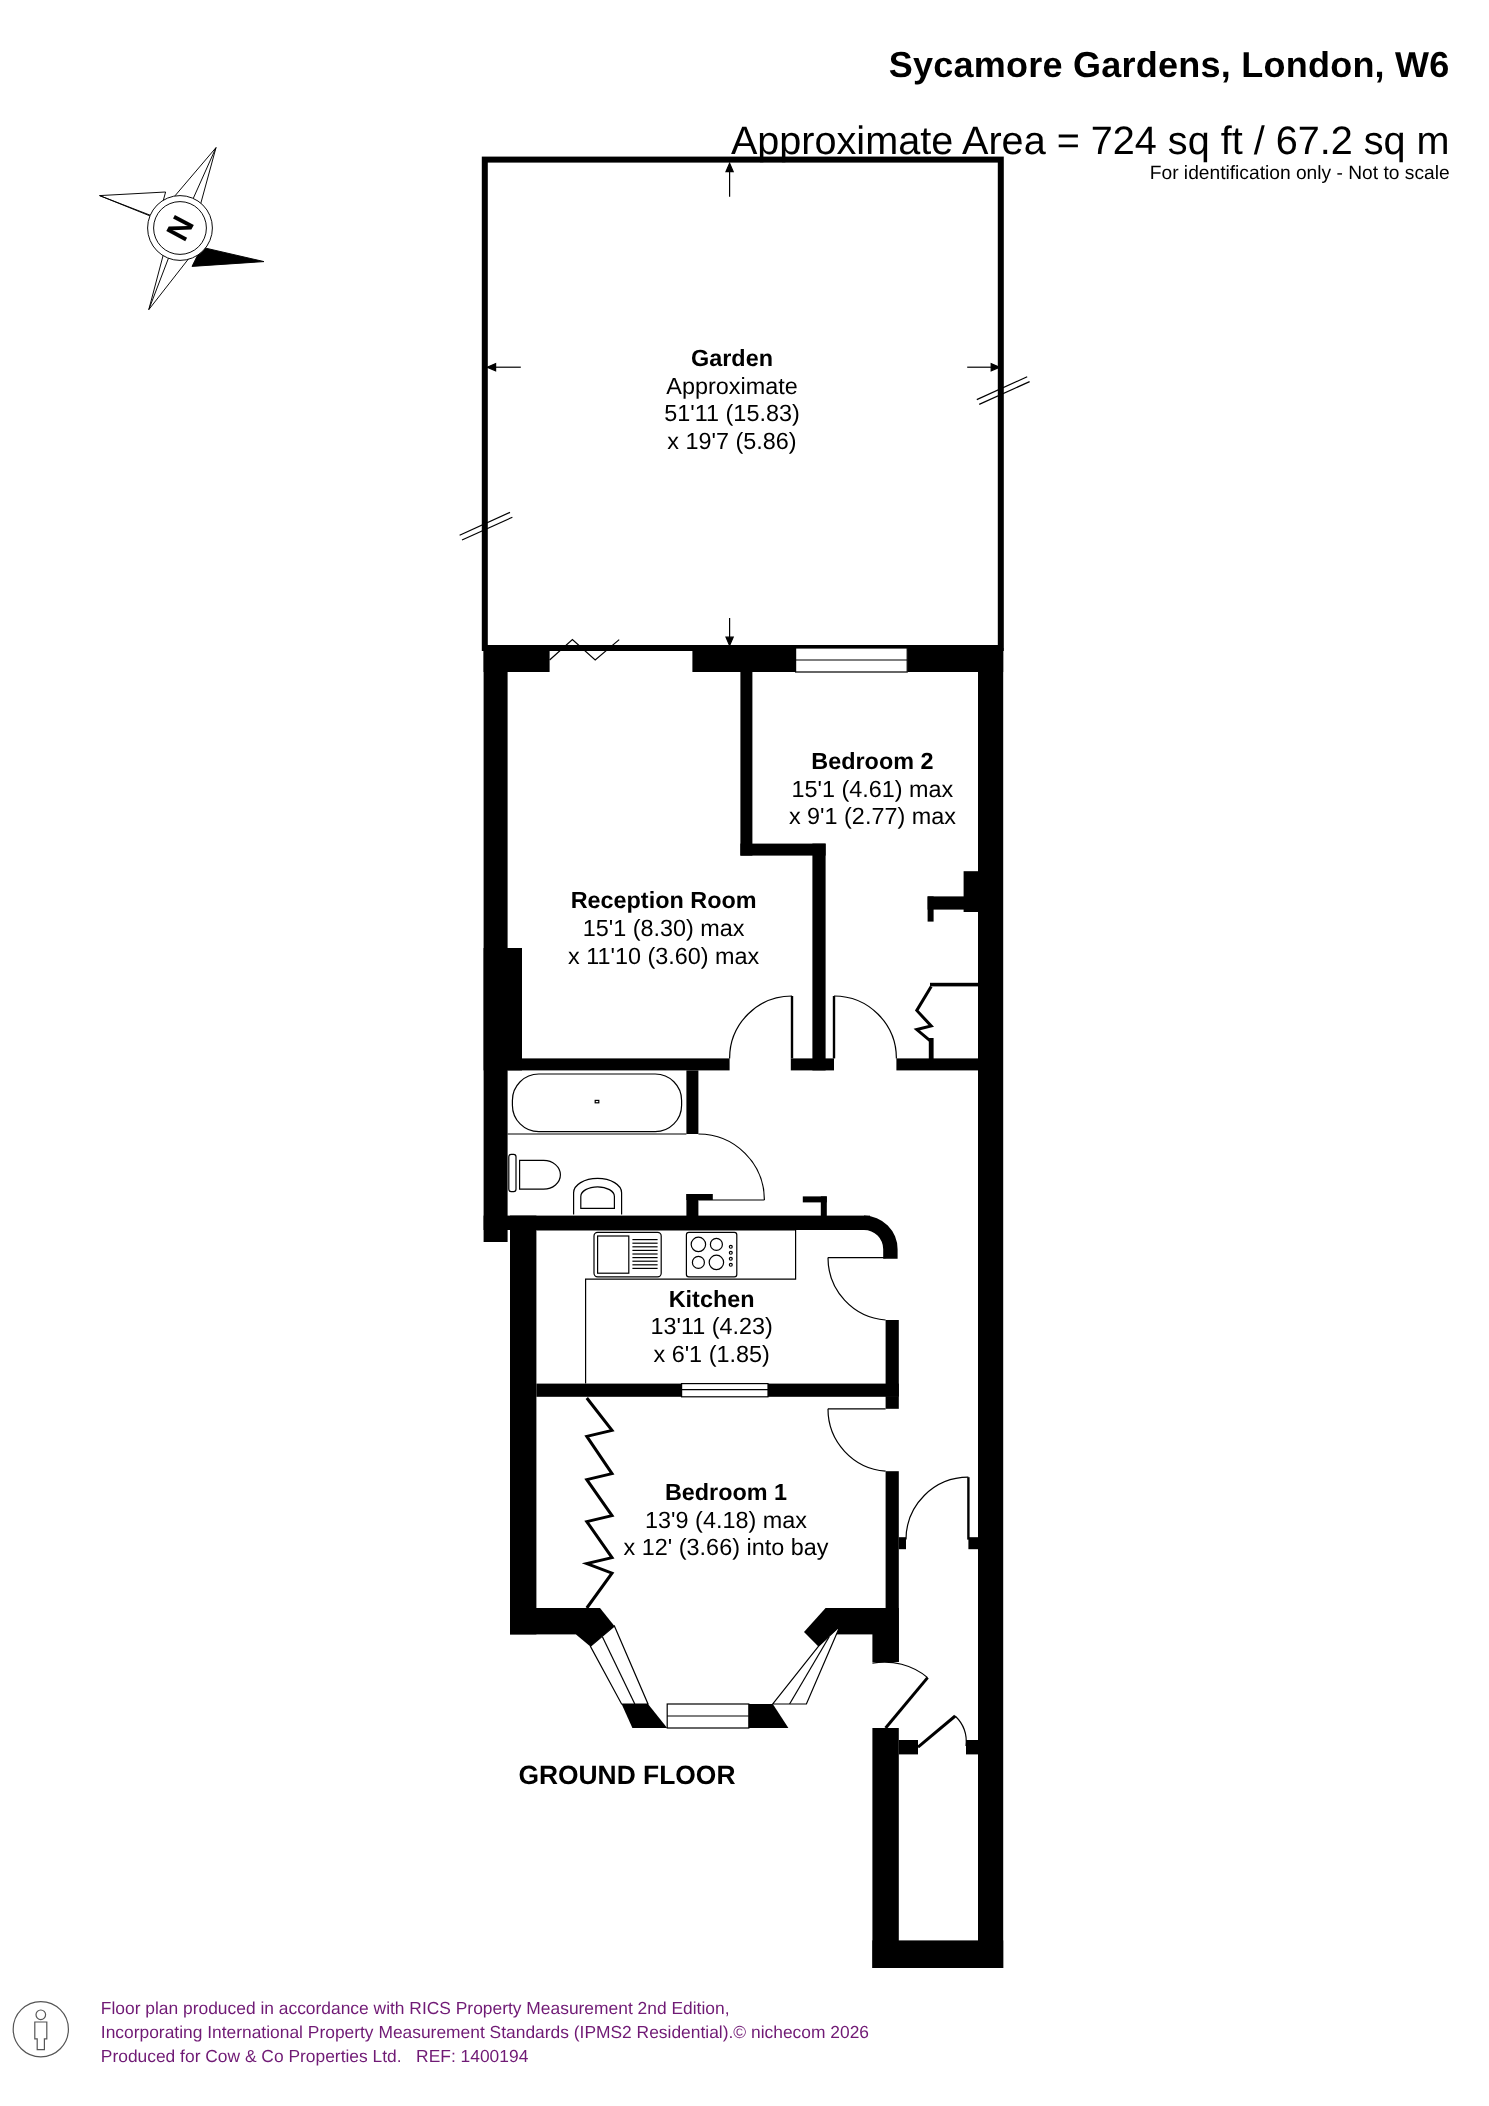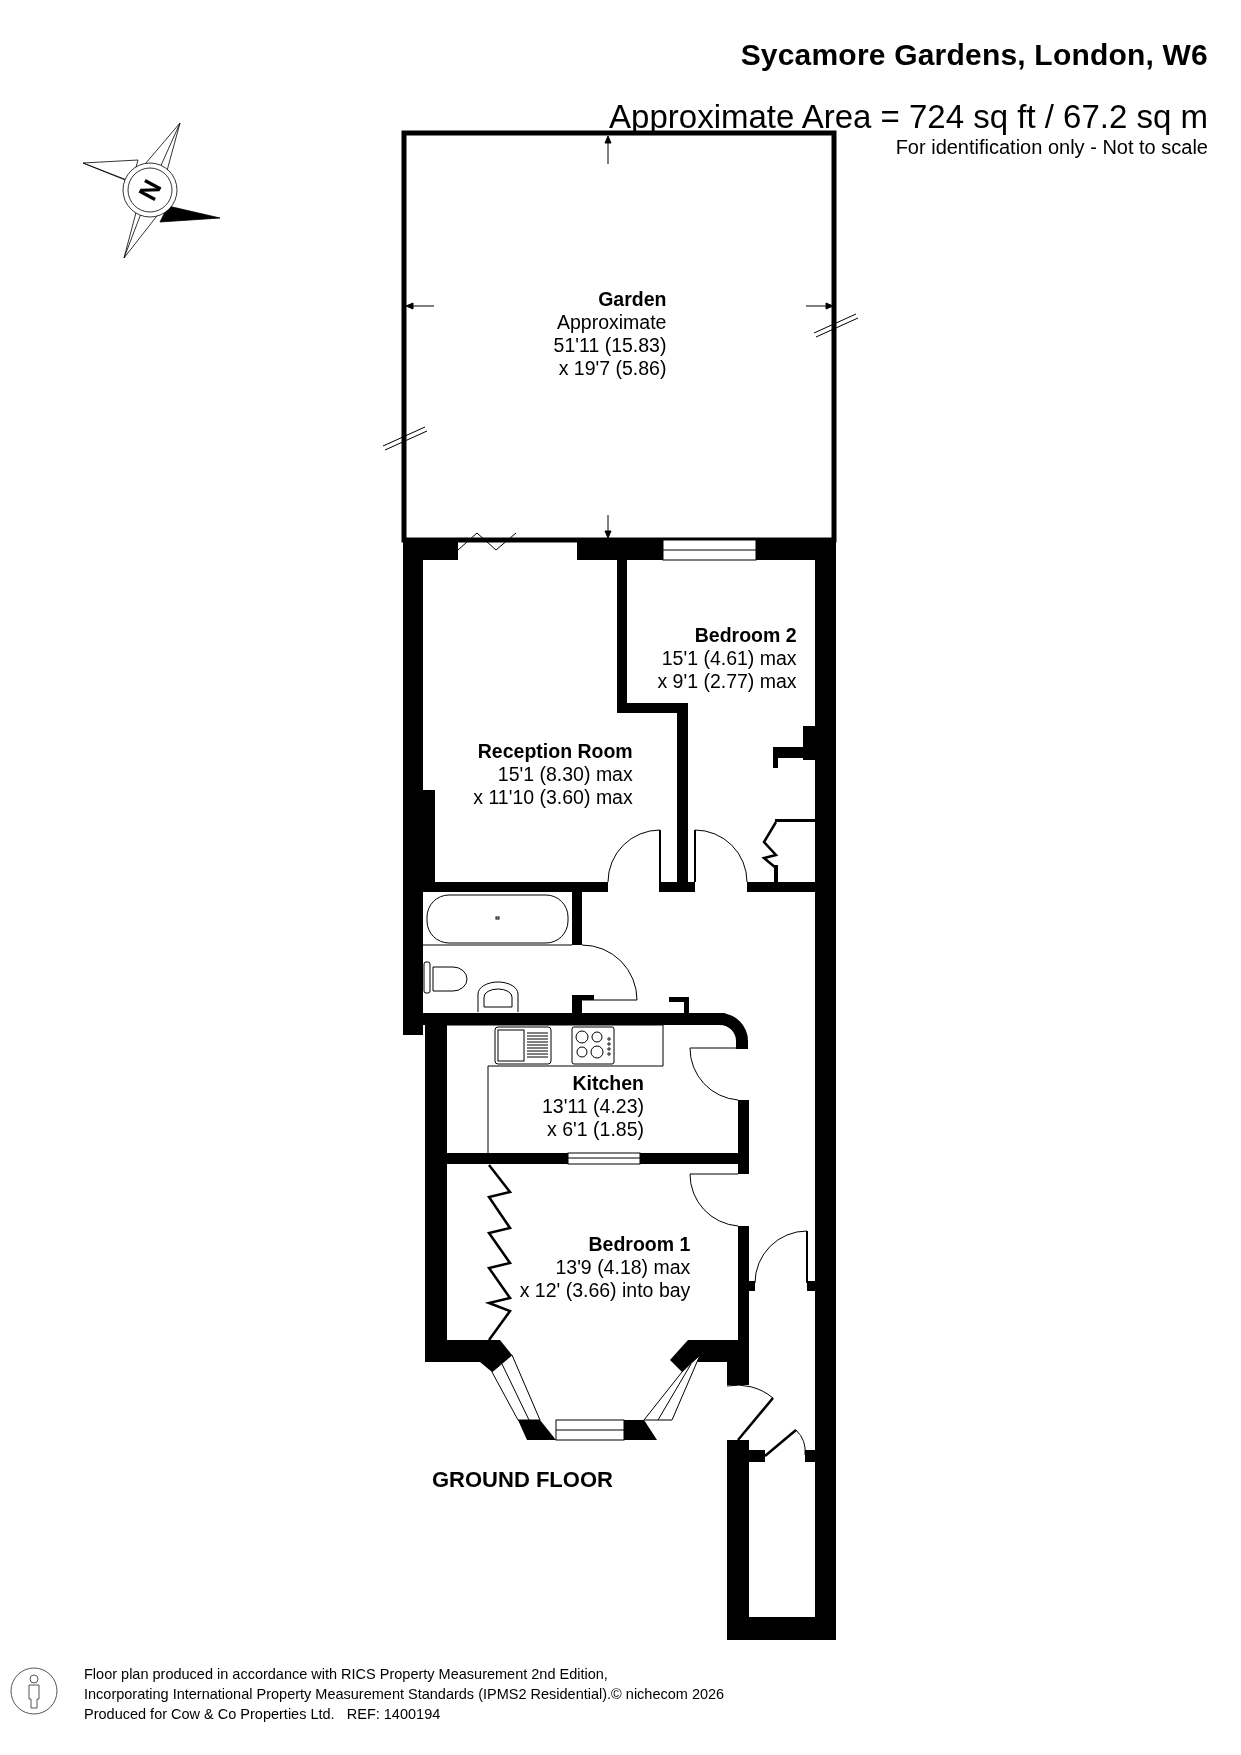--- a/index.html
+++ b/index.html
@@ -1,26 +1,26 @@
 <!DOCTYPE html>
 <html><head>
 <meta charset="utf-8">
 <style>
   html, body { margin: 0; padding: 0; background: #ffffff; }
   body { width: 1241px; height: 1755px; position: relative; overflow: hidden; font-family: "Liberation Sans", sans-serif; color: #000; }
   .abs { position: absolute; }
   .title { right: 33px; top: 38px; font-size: 30px; font-weight: bold; letter-spacing: 0.2px; white-space: nowrap; }
   .area { right: 33px; top: 98px; font-size: 33px; white-space: nowrap; }
-  .disclaimer { right: 33px; top: 136px; font-size: 20px; white-space: nowrap; }
+  .disclaimer { right: 33px; top: 136px; font-size: 16px; white-space: nowrap; }
   svg.plan { position: absolute; left: 0; top: 0; }
-  .room-label { position: absolute; text-align: right; transform: translateX(-50%); white-space: nowrap; font-size: 19.5px; line-height: 23px; }
+  .room-label { position: absolute; text-align: center; transform: translateX(-50%); white-space: nowrap; font-size: 19.5px; line-height: 23px; }
   .room-label .name { font-weight: bold; display: block; }
   .room-label .dim { display: block; }
   .floor-label { left: 432px; top: 1467px; font-size: 22px; font-weight: bold; white-space: nowrap; text-align: center; }
-  .footer { left: 84px; top: 1664px; font-size: 14.5px; line-height: 20px; color: #000000; white-space: nowrap; }
+  .footer { left: 84px; top: 1664px; font-size: 14.5px; line-height: 20px; color: #701a75; white-space: nowrap; }
   .footer .line { display: block; }
   .footer .copy { }
 </style>
 </head>
 <body>
 
 <div class="abs title">Sycamore Gardens, London, W6</div>
 <div class="abs area">Approximate Area = 724 sq ft / 67.2 sq m</div>
 <div class="abs disclaimer">For identification only - Not to scale</div>
 

